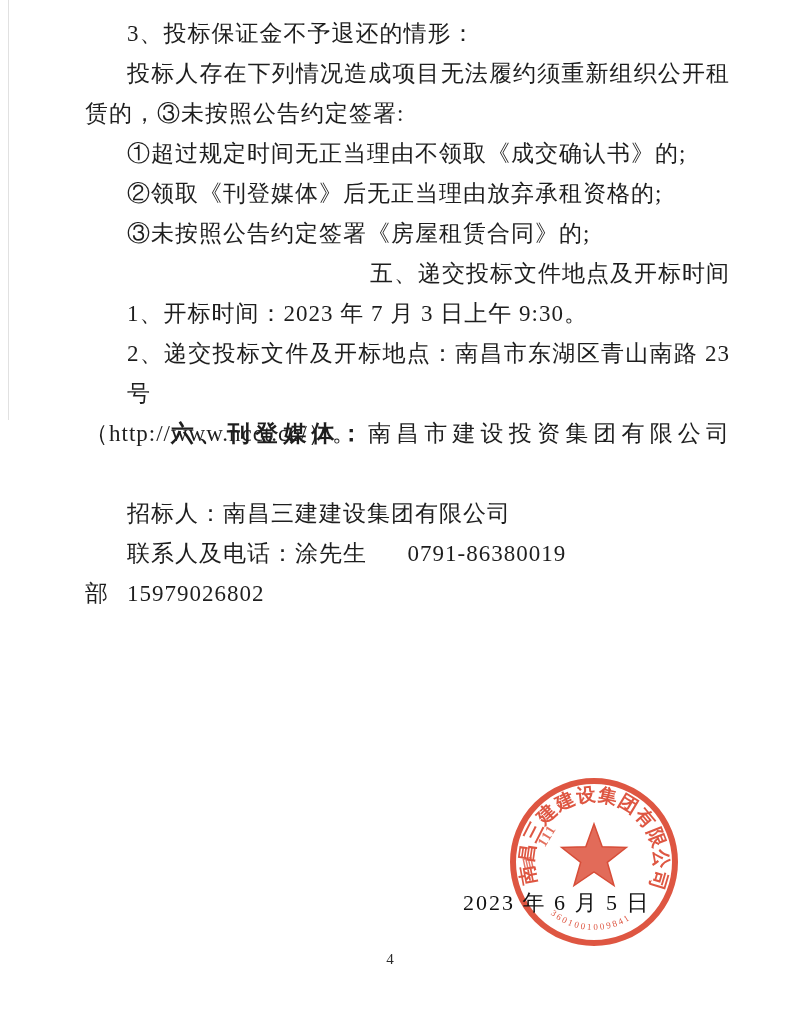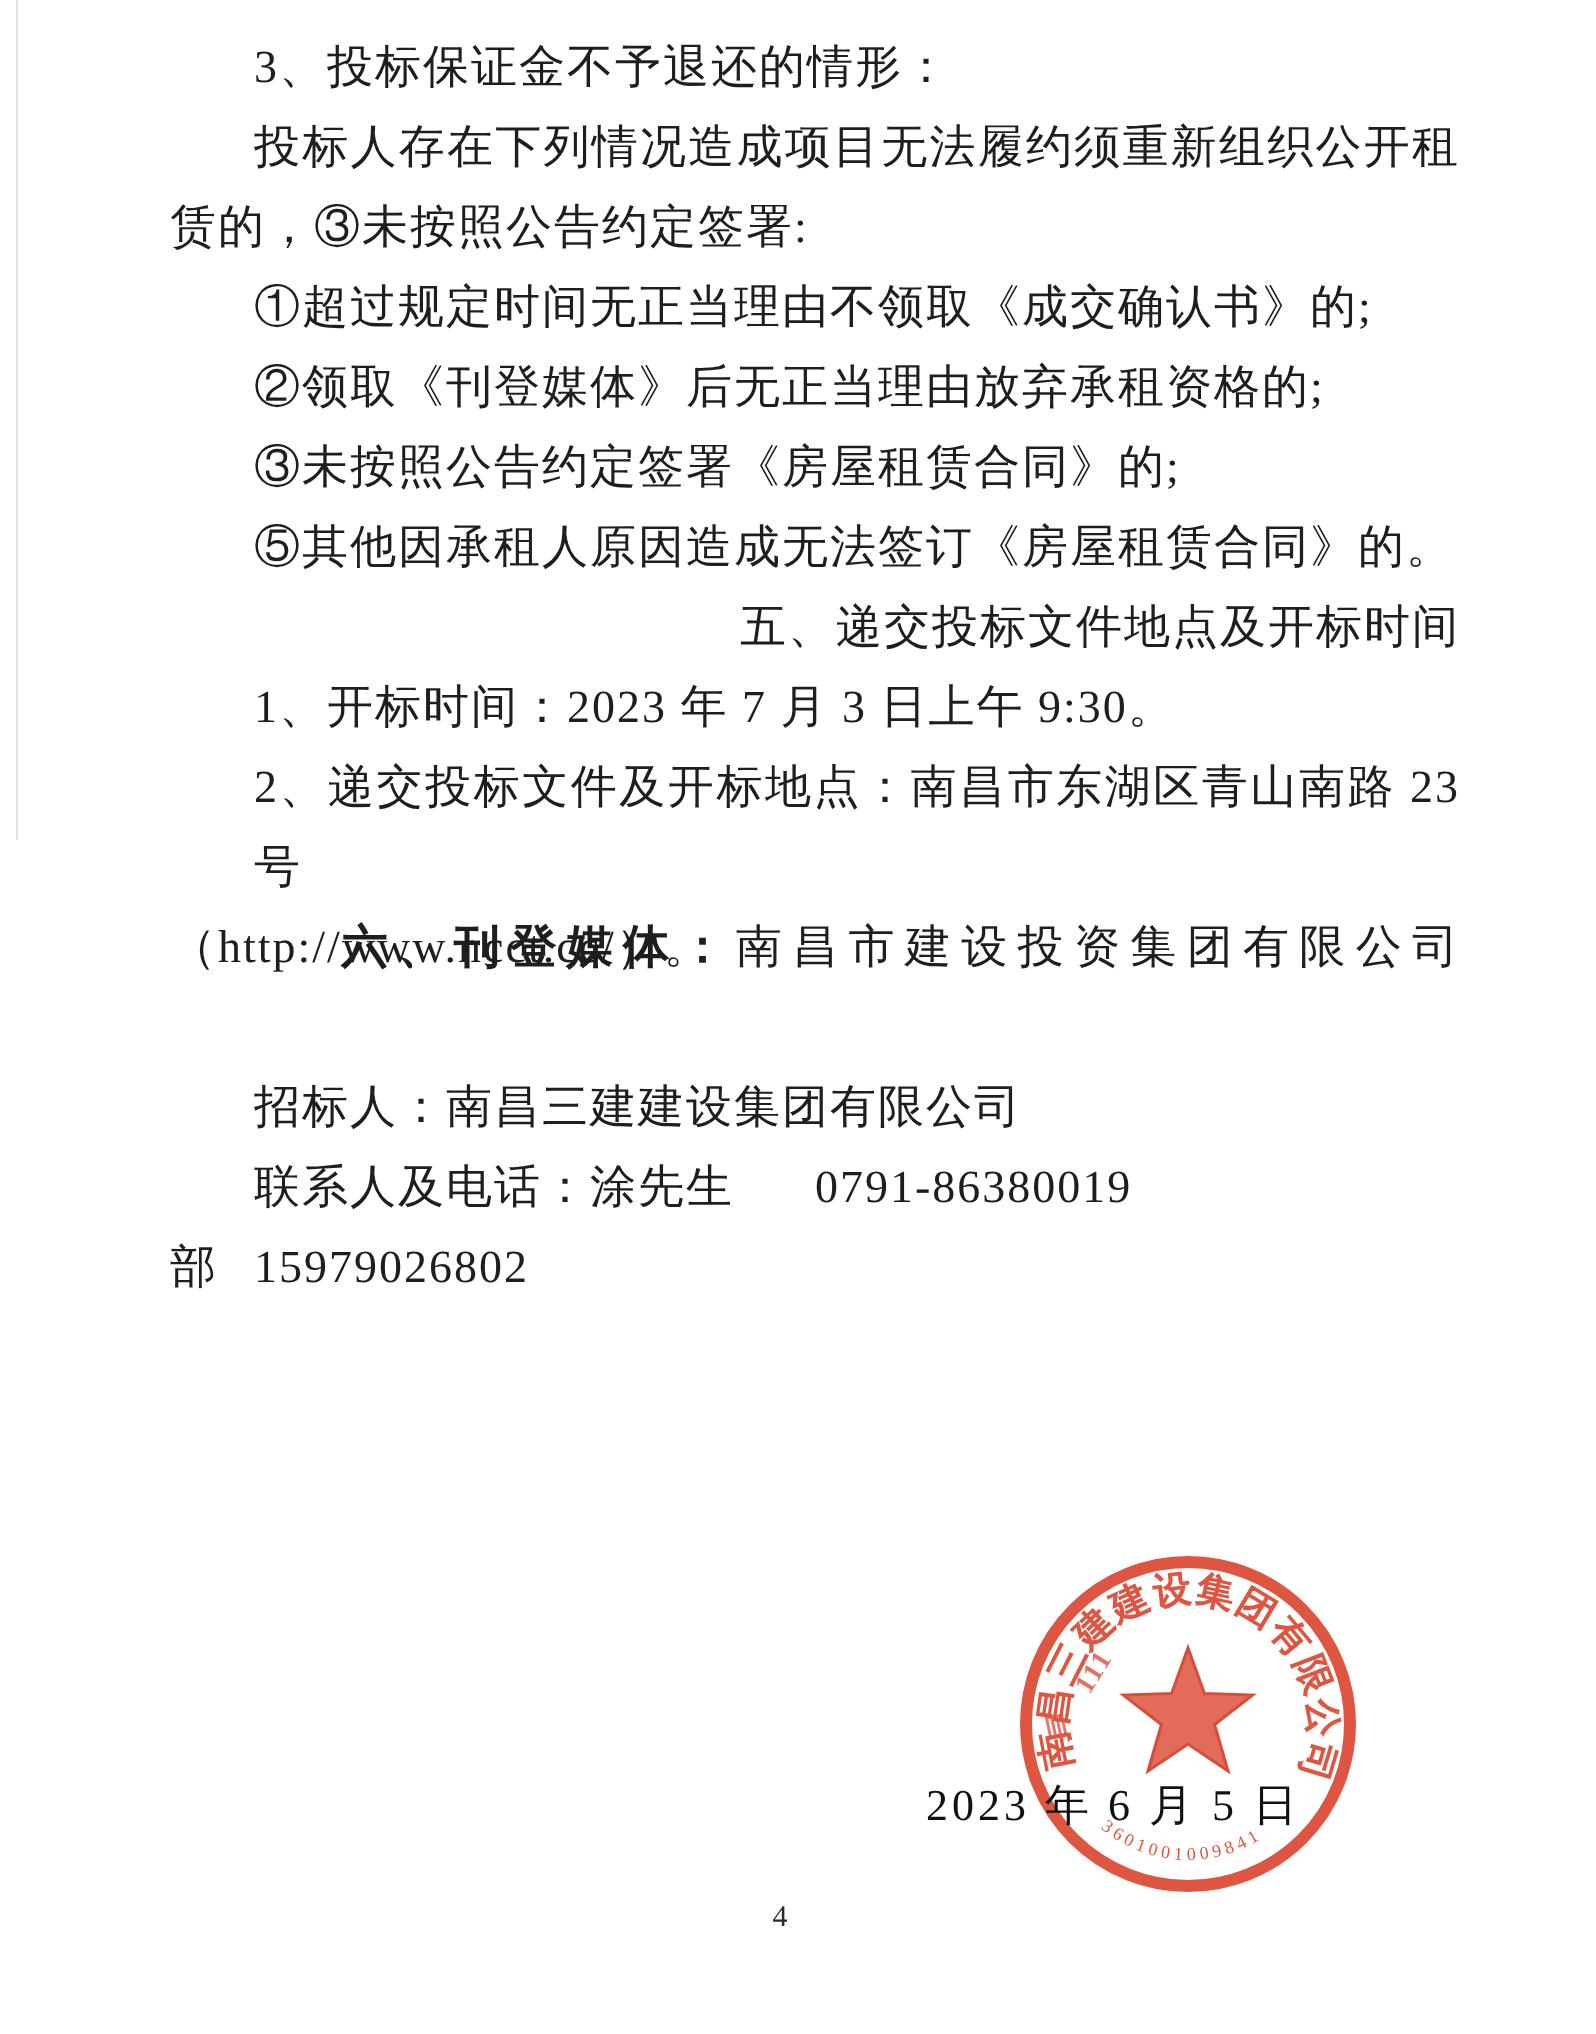--- a/index.html
+++ b/index.html
@@ -50,21 +50,20 @@
 
 <div class="scan-edge"></div>
 
 <div class="content">
   <div class="line indent">3、投标保证金不予退还的情形：</div>
   <div class="line indent stretch">投标人存在下列情况造成项目无法履约须重新组织公开租</div>
   <div class="line">赁的，③未按照公告约定签署:</div>
   <div class="line indent">①超过规定时间无正当理由不领取《成交确认书》的;</div>
   <div class="line indent">②领取《刊登媒体》后无正当理由放弃承租资格的;</div>
   <div class="line indent">③未按照公告约定签署《房屋租赁合同》的;</div>
-  <div class="line indent">⑤其他因承租人原因造成无法签订《房屋租赁合同》的。</div>
   <div class="line indent heading">五、递交投标文件地点及开标时间</div>
   <div class="line indent">1、开标时间：2023 年 7 月 3 日上午 9:30。</div>
   <div class="line indent stretch">2、递交投标文件及开标地点：南昌市东湖区青山南路 23 号</div>
   <div class="line indent stretch">
     <span class="bold">六、刊登媒体：</span><span>南昌市建设投资集团有限公司</span>
   </div>
   <div class="line">（http://www.ncct.cc/）。</div>
   <div class="line indent gap-above">招标人：南昌三建建设集团有限公司</div>
   <div class="line indent">联系人及电话：涂先生      0791-86380019     15979026802</div>
   <div class="line">部</div>

